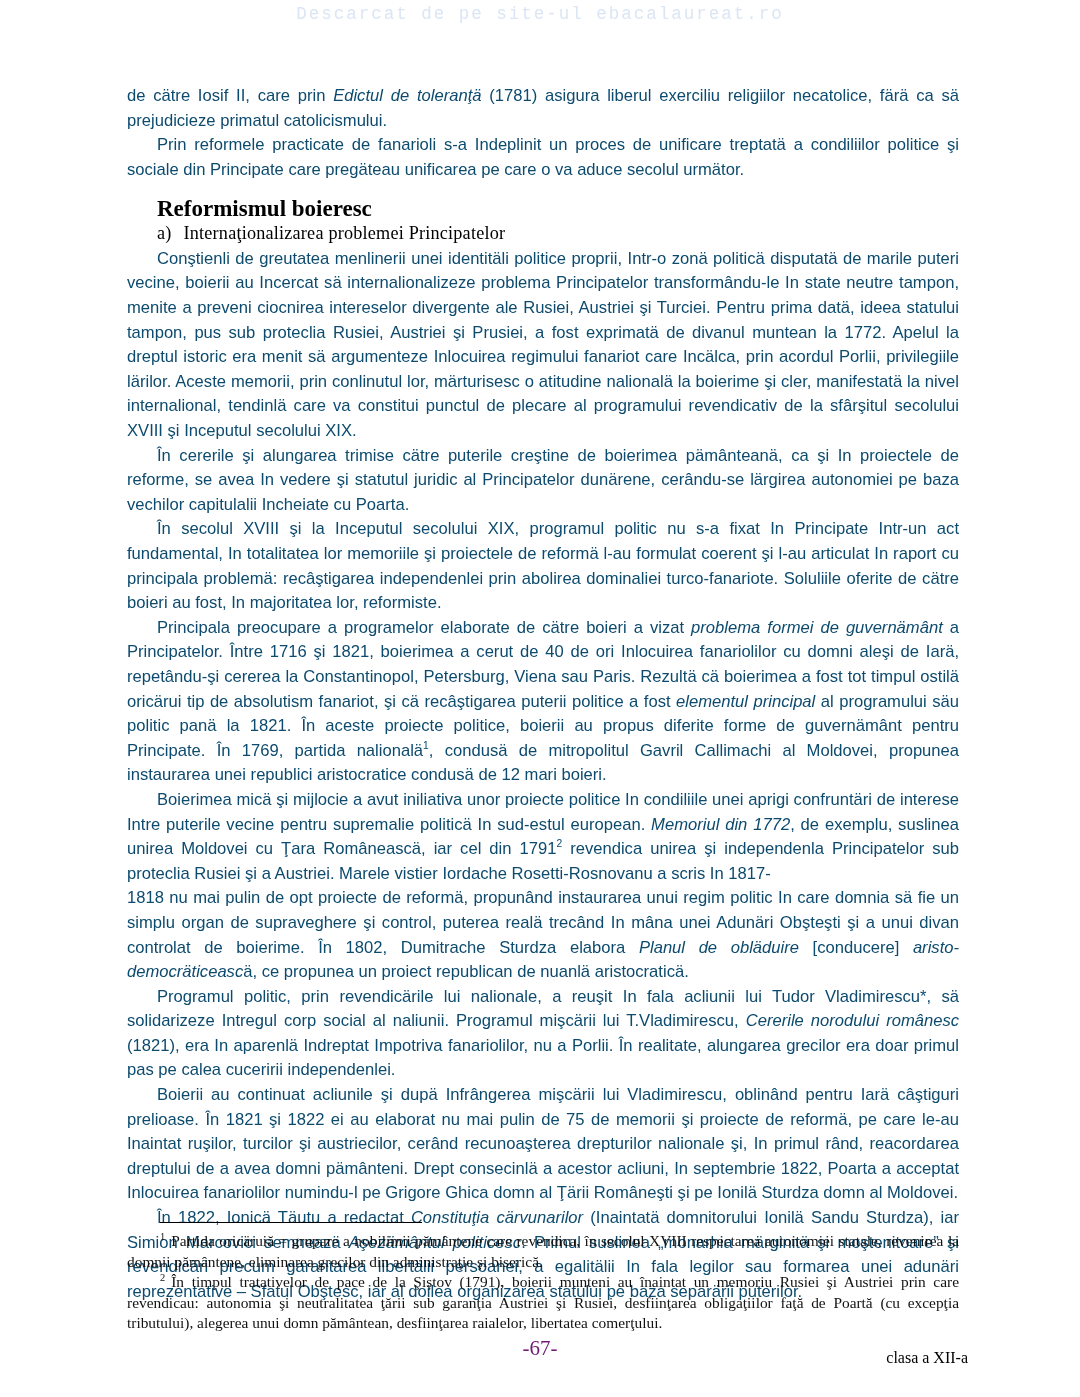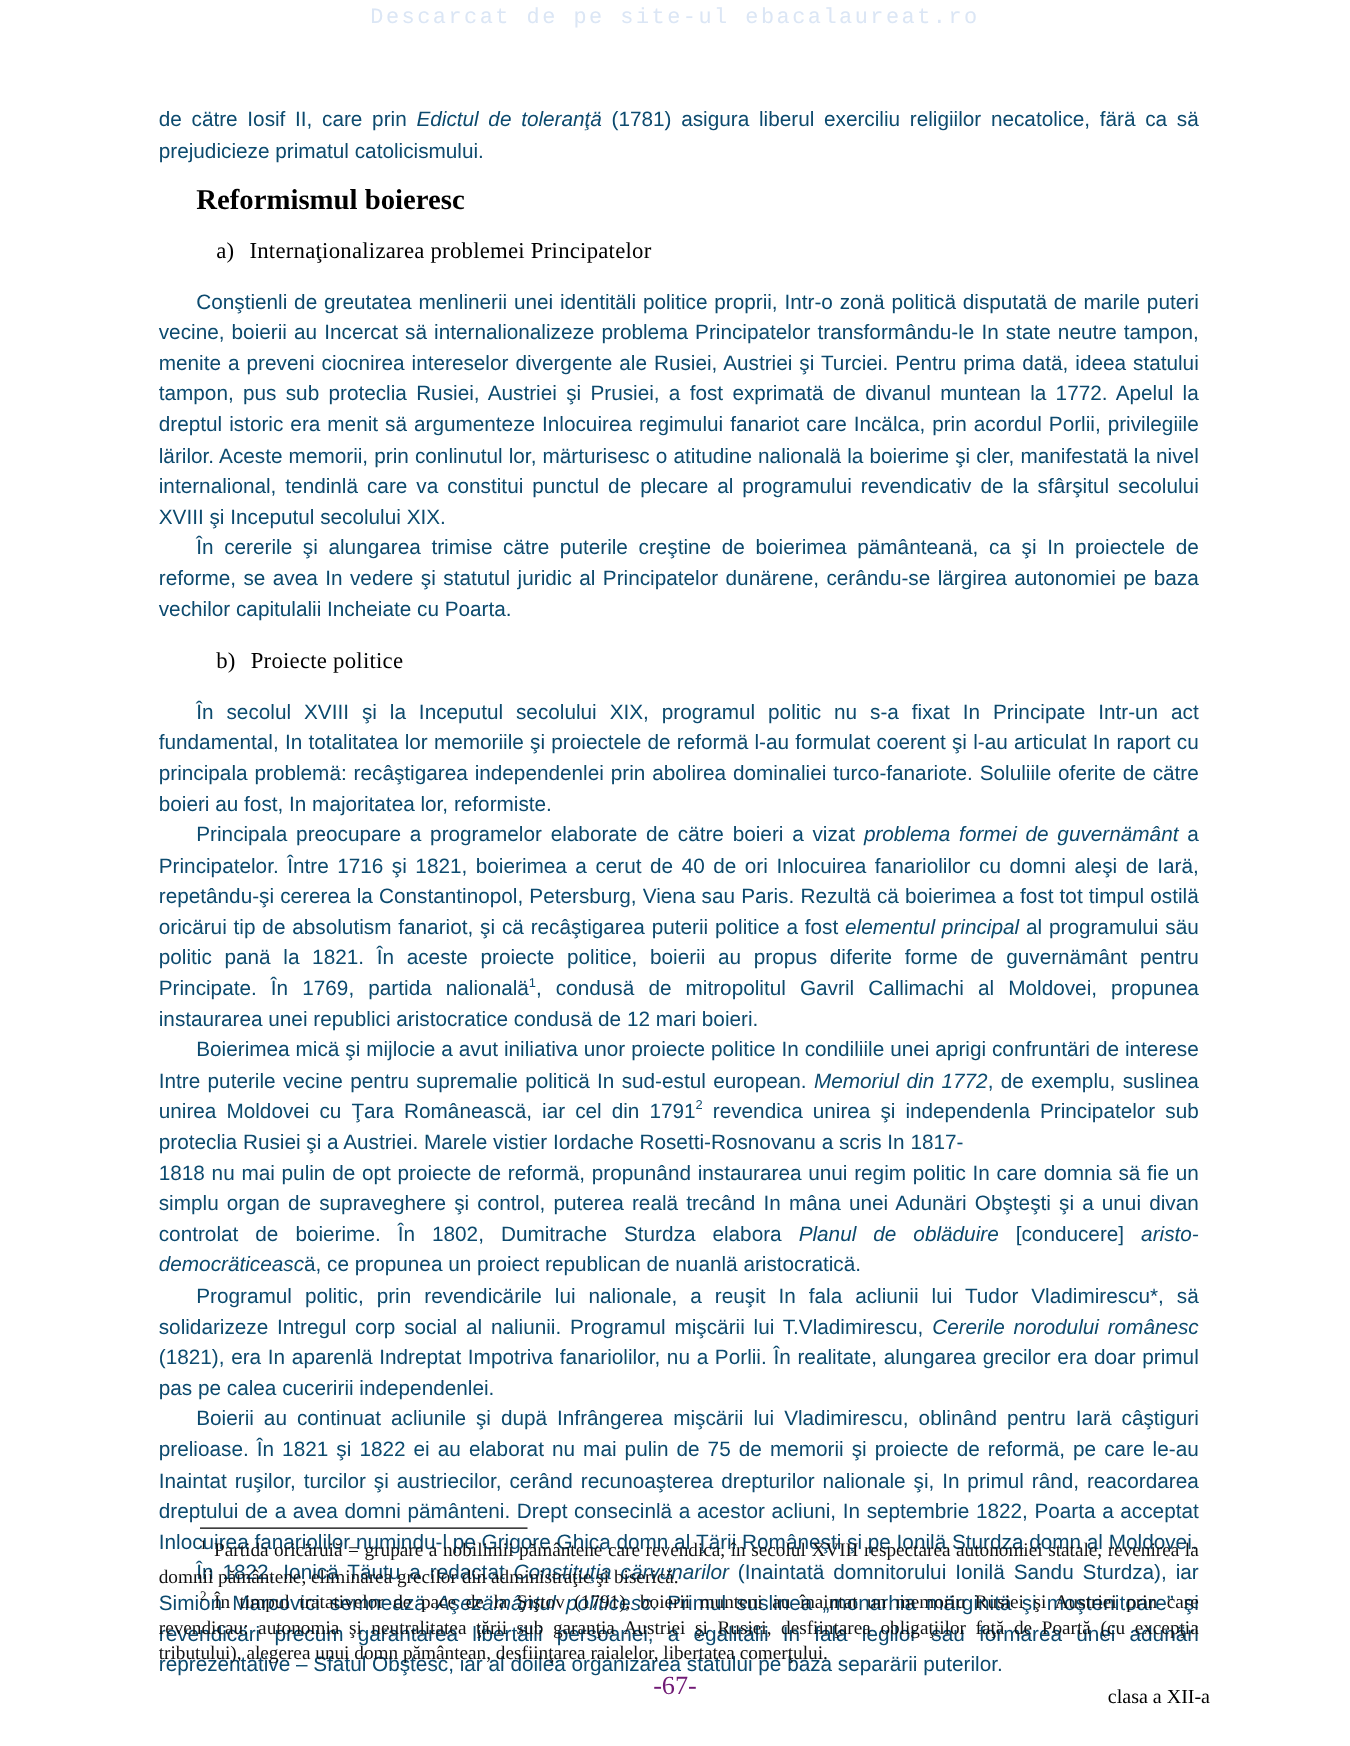--- a/index.html
+++ b/index.html
@@ -63,21 +63,21 @@
     margin: 0;
     font-family: "Liberation Serif", serif;
     font-weight: bold;
     font-size: 23px;
     line-height: 25px;
     text-indent: 30px;
     color: #000;
   }
 
   p.subhead {
-    margin: 16px;
+    margin: 0;
     font-family: "Liberation Serif", serif;
     font-size: 18.2px;
     line-height: 25.5px;
     text-indent: 30px;
     color: #000;
     letter-spacing: .2px;
   }
   p.subhead .lbl { margin-right: 12px; }
 
   i, em { font-style: italic; }
@@ -143,32 +143,32 @@
 <body>
 
 <div class="page">
 
   <div class="watermark">Descarcat de pe site-ul ebacalaureat.ro</div>
 
   <div class="content">
 
     <p class="body"><span>de cätre Iosif II, care prin </span><i>Edictul de toleranţä</i><span> (1781) asigura liberul exerciliu religiilor necatolice, färä ca sä prejudicieze primatul catolicismului.</span></p>
 
+    <p class="body indent">Prin reformele practicate de fanarioli s-a Indeplinit un proces de unificare treptatä a condiliilor politice şi sociale din Principate care pregäteau unificarea pe care o va aduce secolul urmätor.</p>
 
     <div class="gap-md"></div>
 
     <h2 class="section-head">Reformismul boieresc</h2>
 
     <p class="subhead"><span class="lbl">a)</span><span>Internaţionalizarea problemei  Principatelor</span></p>
 
     <p class="body indent">Conştienli de greutatea menlinerii unei identitäli politice proprii, Intr-o zonä politicä disputatä de marile puteri vecine, boierii au Incercat sä internalionalizeze problema Principatelor transformându-le In state neutre tampon, menite a preveni ciocnirea intereselor divergente ale Rusiei, Austriei şi Turciei. Pentru prima datä, ideea statului tampon, pus sub proteclia Rusiei, Austriei şi Prusiei, a fost exprimatä de divanul muntean la 1772. Apelul la dreptul istoric era menit sä argumenteze Inlocuirea regimului fanariot care Incälca, prin acordul Porlii, privilegiile lärilor. Aceste memorii, prin conlinutul lor, märturisesc o atitudine nalionalä la boierime şi cler, manifestatä la nivel internalional, tendinlä care va constitui punctul de plecare al programului revendicativ de la sfârşitul secolului XVIII şi Inceputul secolului XIX.</p>
 
     <p class="body indent">În cererile şi alungarea trimise cätre puterile creştine de boierimea pämânteanä, ca şi In proiectele de reforme, se avea In vedere şi statutul juridic al Principatelor dunärene, cerându-se lärgirea autonomiei pe baza vechilor capitulalii Incheiate cu Poarta.</p>
 
-    <p class="subhead"><span class="lbl">b)</span><span>Proiecte politice</span></p>
 
     <p class="body indent">În secolul XVIII şi la Inceputul secolului XIX, programul politic nu s-a fixat In Principate Intr-un act fundamental, In totalitatea lor memoriile şi proiectele de reformä l-au formulat coerent şi l-au articulat In raport cu principala problemä: recâştigarea independenlei prin abolirea dominaliei turco-fanariote. Soluliile oferite de cätre boieri au fost, In majoritatea lor, reformiste.</p>
 
     <p class="body indent"><span>Principala preocupare a programelor elaborate de cätre boieri a vizat </span><i>problema formei de guvernämânt</i><span> a Principatelor. Între 1716 şi 1821, boierimea a cerut de 40 de ori Inlocuirea fanariolilor cu domni aleşi de Iarä, repetându-şi cererea la Constantinopol, Petersburg, Viena sau Paris. Rezultä cä boierimea a fost tot timpul ostilä oricärui tip de absolutism fanariot, şi cä recâştigarea puterii politice a fost </span><i>elementul principal</i><span> al programului säu politic </span><b>pan</b><span>ä</span><b> la 1821</b><span>. În aceste proiecte politice, boierii au propus diferite forme de guvernämânt pentru Principate. În </span><b>1769</b><span>, partida nalionalä</span><sup>1</sup><span>, condusä de </span><b>mitropolitul Gavril Callimachi</b><span> al Moldovei, propunea </span><b>instaurarea unei republici aristocratice condus</b><span>ä</span><b> de 12 mari boieri</b><span>.</span></p>
 
     <p class="body indent"><span>Boierimea micä şi mijlocie a avut iniliativa unor proiecte politice In condiliile unei aprigi confruntäri de interese Intre puterile vecine pentru supremalie politicä In sud-estul european. </span><i>Memoriul din 1772</i><span>, de exemplu, suslinea unirea Moldovei cu Ţara Româneascä, iar cel din </span><b>1791</b><sup>2</sup><span>  revendica unirea şi independenla Principatelor sub proteclia Rusiei şi a Austriei. Marele vistier Iordache Rosetti-Rosnovanu a scris In 1817-</span></p>
 
     <p class="body"><span>1818 nu mai pulin de opt proiecte de reformä, propunând instaurarea unui regim politic In care domnia sä fie un simplu organ de supraveghere şi control, puterea realä trecând In mâna unei Adunäri Obşteşti şi a unui divan controlat de boierime. În 1802, Dumitrache Sturdza elabora </span><i>Planul de obläduire</i><span> [conducere] </span><i>aristo-democräticeasc</i><span>ä, ce propunea un proiect republican de nuanlä aristocraticä.</span></p>
 
 

